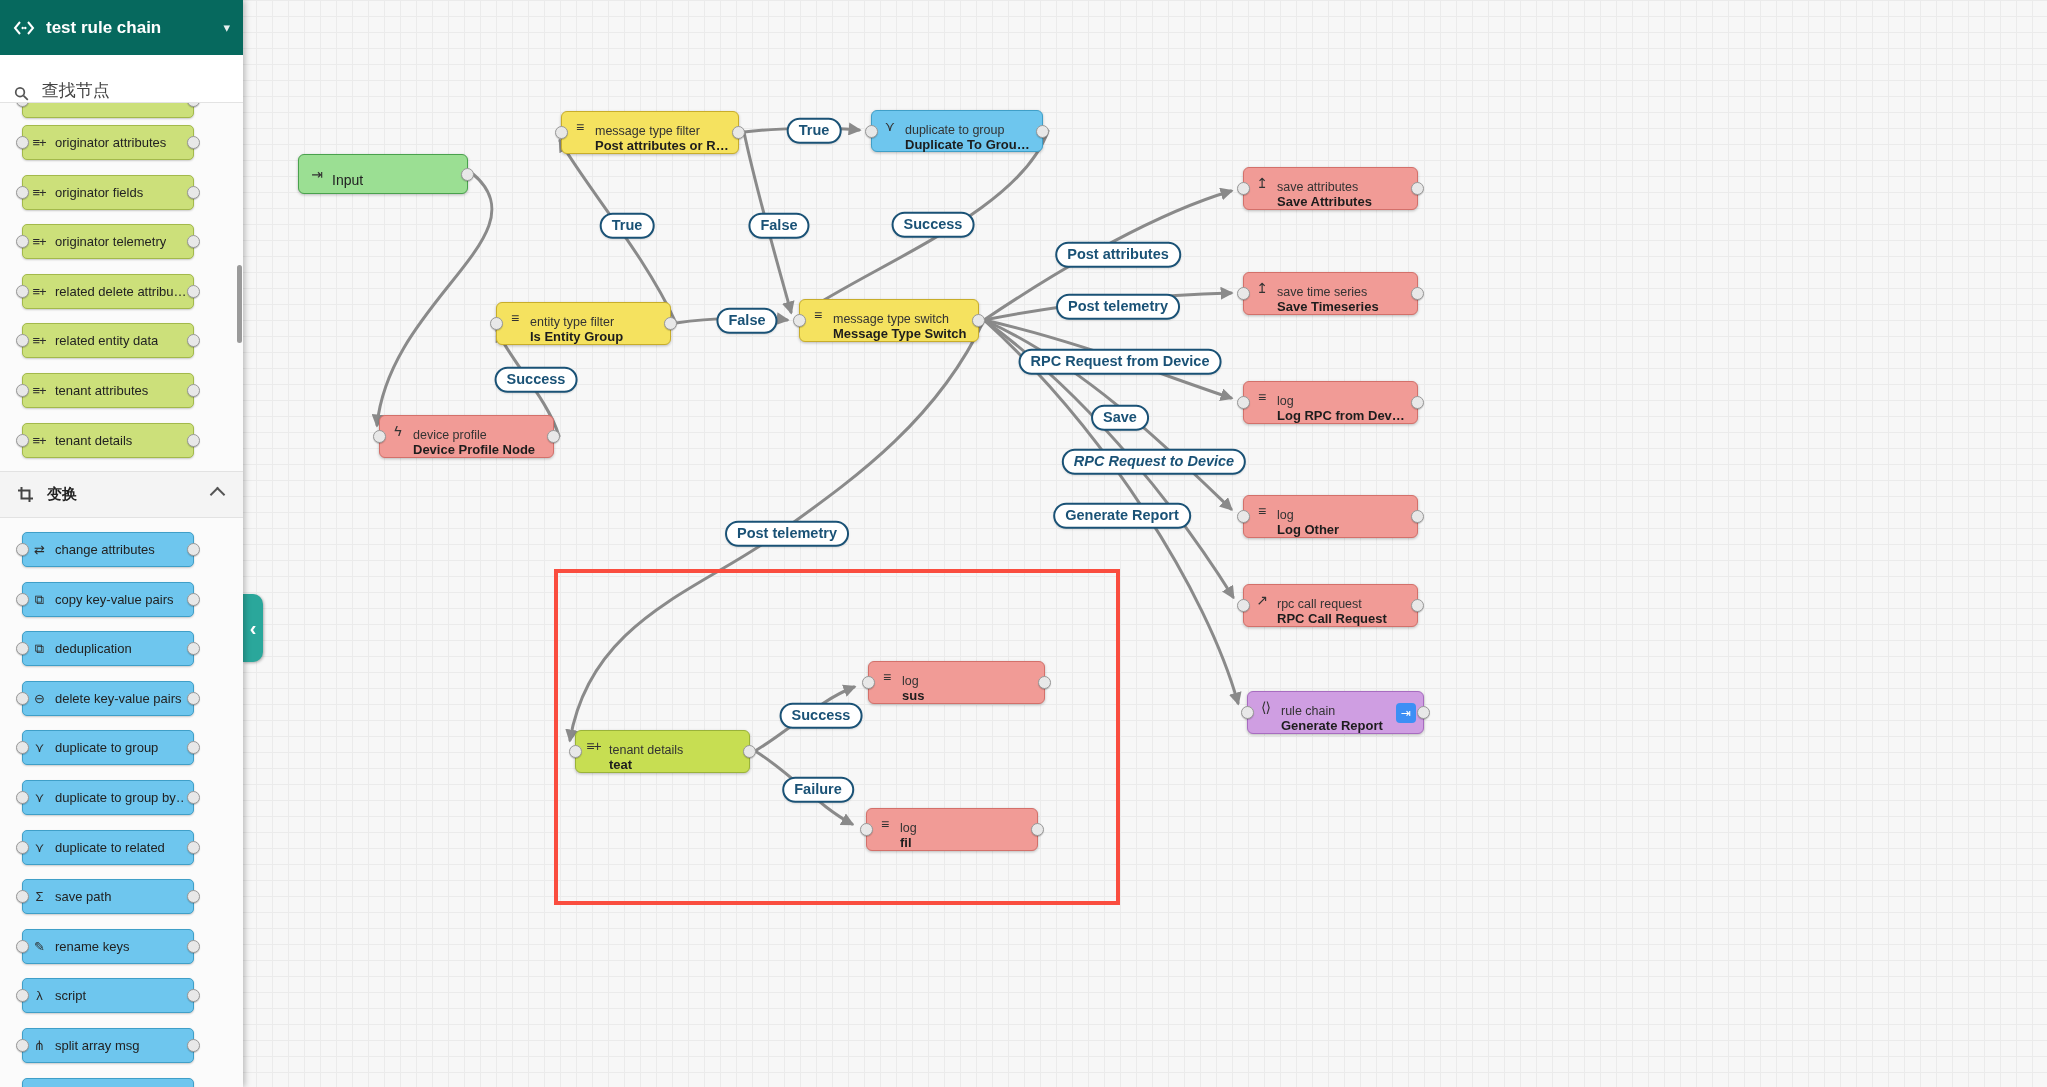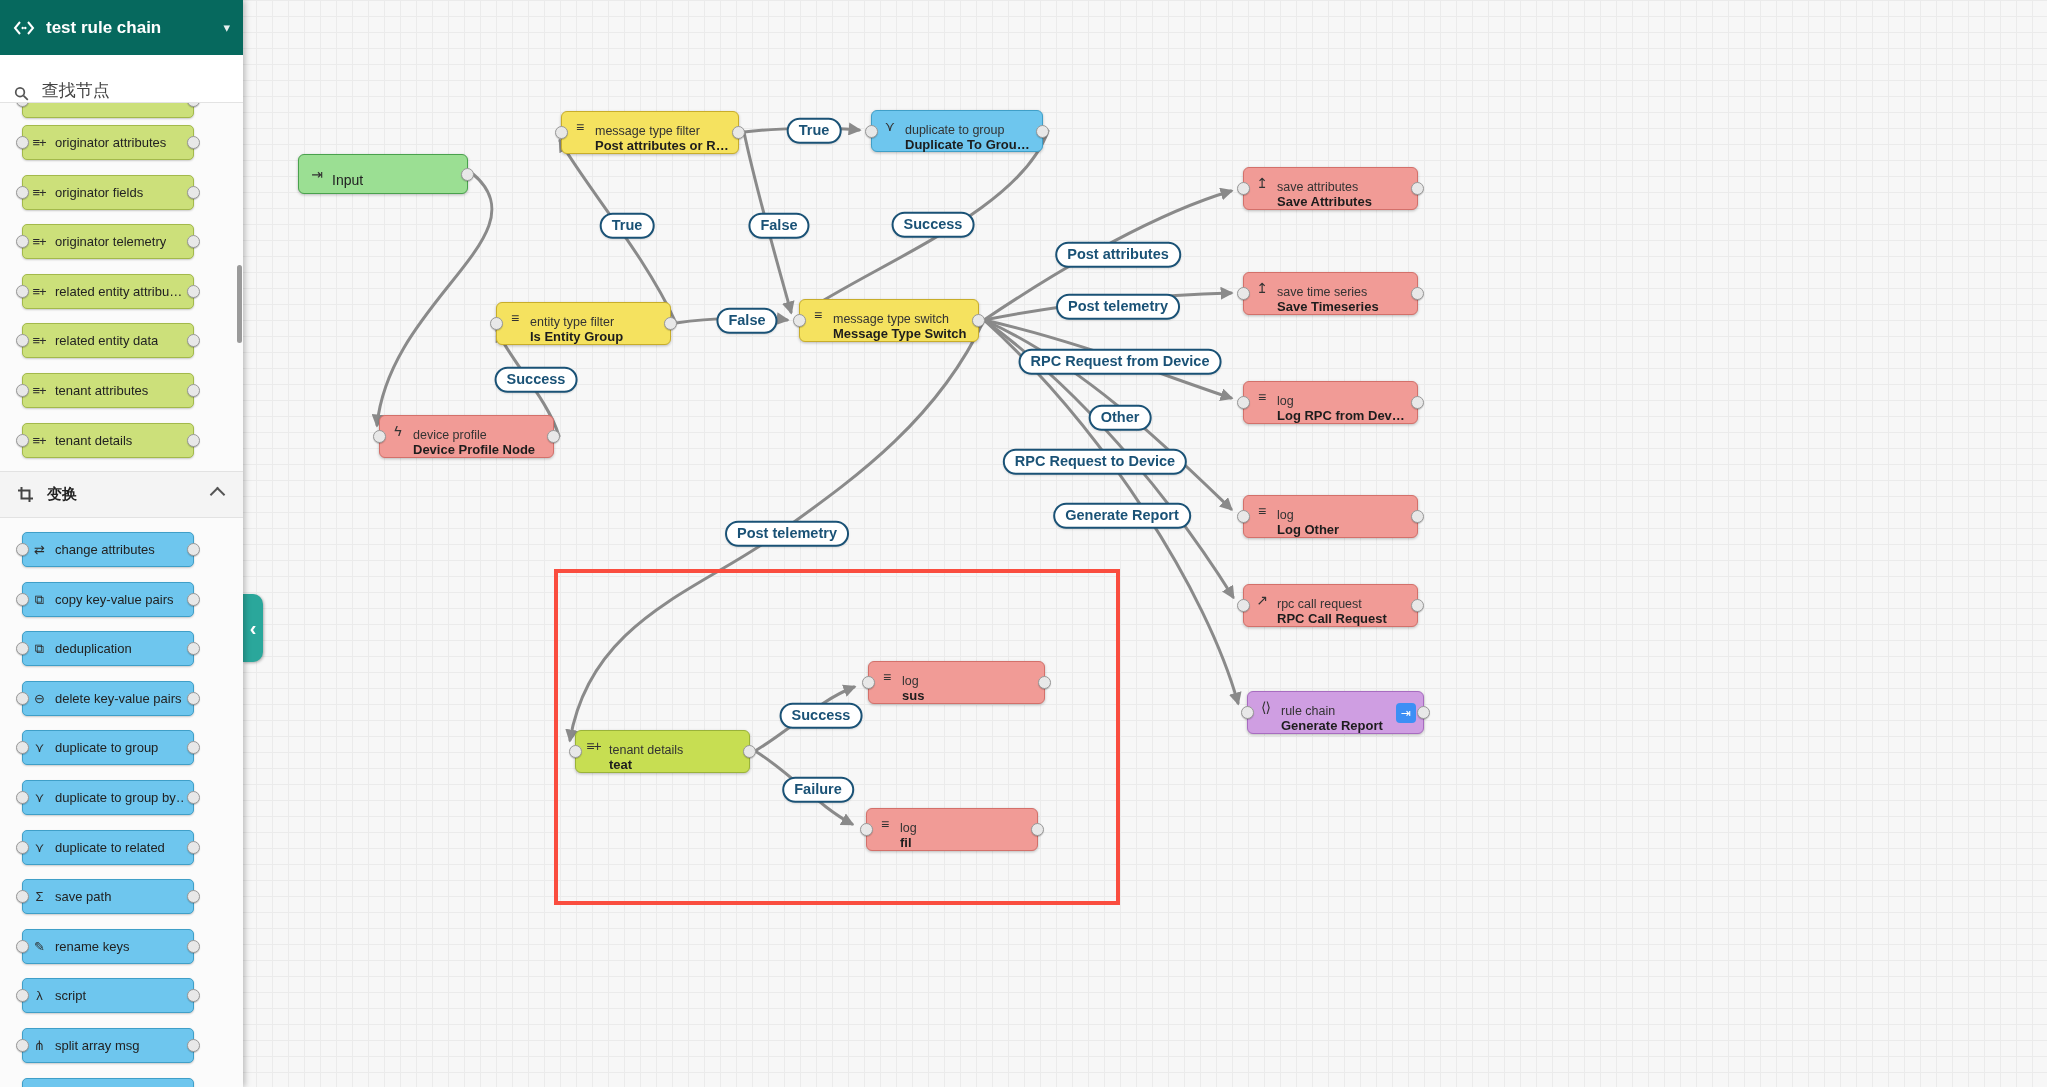--- a/index.html
+++ b/index.html
@@ -222,22 +222,22 @@
       </div>
       <div class="edge-label" style="left: 616px; top: 226px;">True</div>
       <div class="edge-label" style="left: 736px; top: 321px;">False</div>
       <div class="edge-label" style="left: 803px; top: 131px;">True</div>
       <div class="edge-label" style="left: 768px; top: 226px;">False</div>
       <div class="edge-label" style="left: 922px; top: 225px;">Success</div>
       <div class="edge-label" style="left: 525px; top: 380px;">Success</div>
       <div class="edge-label" style="left: 1107px; top: 255px;">Post attributes</div>
       <div class="edge-label" style="left: 1107px; top: 307px;">Post telemetry</div>
       <div class="edge-label" style="left: 1109px; top: 362px;">RPC Request from Device</div>
-      <div class="edge-label" style="left: 1109px; top: 418px;">Other</div>
-      <div class="edge-label" style="left: 1084px; top: 462px;">RPC Request to Device</div>
+      <div class="edge-label" style="left: 1109px; top: 418px;">Save</div>
+      <div class="edge-label" style="left: 1143px; top: 462px; font-style: italic;">RPC Request to Device</div>
       <div class="edge-label" style="left: 1111px; top: 516px;">Generate Report</div>
       <div class="edge-label" style="left: 776px; top: 534px;">Post telemetry</div>
       <div class="edge-label" style="left: 810px; top: 716px;">Success</div>
       <div class="edge-label" style="left: 807px; top: 790px;">Failure</div>
     </main>
 
   <aside class="sidebar">
     <header class="sidebar-header">
       <svg width="22" height="16" viewBox="0 0 22 16">
         <path d="M7 2 L2 8 L7 14" stroke="#fff" stroke-width="2" fill="none"></path>
@@ -283,21 +283,21 @@
         <div class="p-item" style="top: 121.2px; background: rgb(204, 224, 122); border-color: rgb(163, 185, 75);">
           <div class="dot left"></div>
           <div class="dot right"></div>
           <span class="p-ico">≡+</span>
           <span class="lbl">originator telemetry</span>
         </div>
         <div class="p-item" style="top: 170.8px; background: rgb(204, 224, 122); border-color: rgb(163, 185, 75);">
           <div class="dot left"></div>
           <div class="dot right"></div>
           <span class="p-ico">≡+</span>
-          <span class="lbl">related entity attribu…</span>
+          <span class="lbl">related delete attribu…</span>
         </div>
         <div class="p-item" style="top: 220.4px; background: rgb(204, 224, 122); border-color: rgb(163, 185, 75);">
           <div class="dot left"></div>
           <div class="dot right"></div>
           <span class="p-ico">≡+</span>
           <span class="lbl">related entity data</span>
         </div>
         <div class="p-item" style="top: 270px; background: rgb(204, 224, 122); border-color: rgb(163, 185, 75);">
           <div class="dot left"></div>
           <div class="dot right"></div>

